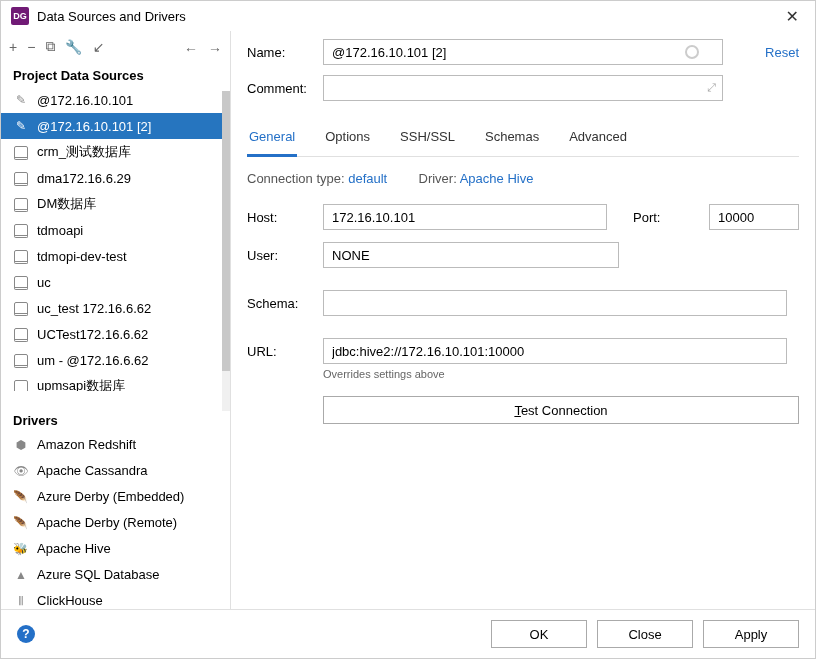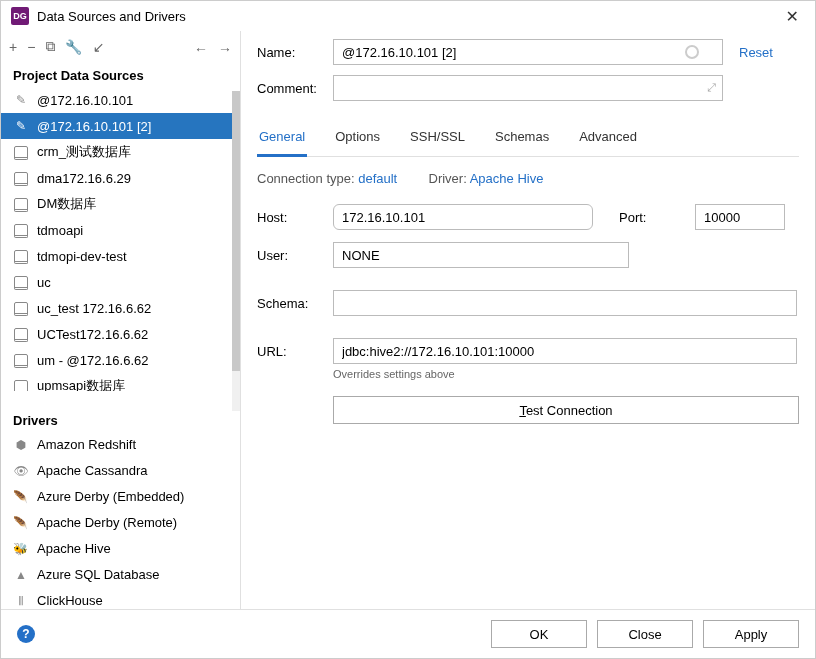--- a/index.html
+++ b/index.html
@@ -22,33 +22,33 @@
 .db-icon { width: 14px; height: 12px; border: 1px solid #888; border-radius: 2px 2px 0 0; position: relative; }
 .db-icon::after { content: ""; position: absolute; left: -1px; right: -1px; bottom: -3px; height: 2px; border: 1px solid #888; border-top: none; border-radius: 0 0 2px 2px; }
 .scrollbar-track { position: absolute; right: 0; top: 60px; width: 8px; height: 320px; background: #f0f0f0; }
 .scrollbar-thumb { width: 8px; height: 280px; background: #c8c8c8; }
 .content { flex: 1; display: flex; flex-direction: column; padding: 8px 16px 0 16px; position: relative; }
 .row { display: flex; align-items: center; margin-bottom: 10px; }
 .row label { width: 76px; }
 .row input[type=text] { flex: 1; height: 26px; padding: 2px 8px; border: 1px solid #bbb; font-family: inherit; font-size: 13px; }
 .name-row input { padding-right: 28px; }
 .ring { position: absolute; right: 100px; width: 14px; height: 14px; border: 2px solid #ccc; border-radius: 50%; }
-.reset { color: #2470c7; cursor: pointer; margin-left: 16px; width: 60px; }
+.reset { color: #2470c7; cursor: pointer; margin-left: 16px; width: 60px; text-align: right; }
 .comment-box { flex: 1; height: 26px; border: 1px solid #bbb; position: relative; background: #fff; }
 .expand-icon { position: absolute; right: 6px; top: 5px; color: #aaa; font-size: 11px; }
 .tabs { display: flex; gap: 26px; margin: 12px 0 0; border-bottom: 1px solid #e0e0e0; }
 .tab { padding: 6px 2px 10px; cursor: pointer; color: #333; }
 .tab.active { color: #2470c7; border-bottom: 3px solid #2470c7; margin-bottom: -1px; }
 .conn-line { margin: 14px 0 18px; color: #555; }
 .conn-line .link { color: #2470c7; cursor: pointer; }
 .conn-line .gap { display: inline-block; width: 24px; }
 .form-row { display: flex; align-items: center; margin-bottom: 12px; }
 .form-row label { width: 76px; }
 .form-row input { height: 26px; border: 1px solid #bbb; padding: 2px 8px; font-family: inherit; font-size: 13px; }
-.host-input { width: 260px; border-radius: 6px; }
+.host-input { width: 284px; }
 .port-label { margin-left: 26px; width: 44px; }
 .port-input { width: 90px; }
 .user-input, .pass-input { width: 296px; }
 .pass-input { color: #aaa; font-style: italic; }
 .save-label { margin-left: 26px; width: 44px; }
 .save-select { width: 90px; height: 26px; border: 1px solid #bbb; font-family: inherit; font-size: 13px; }
 .schema-input { width: 464px; }
 .url-input { width: 464px; }
 .url-note { font-size: 11px; color: #666; margin-left: 76px; margin-top: -8px; margin-bottom: 16px; }
 .test-btn { margin-left: 76px; height: 28px; padding: 0 14px; border: 1px solid #aaa; background: #fff; cursor: pointer; font-family: inherit; font-size: 13px; }

